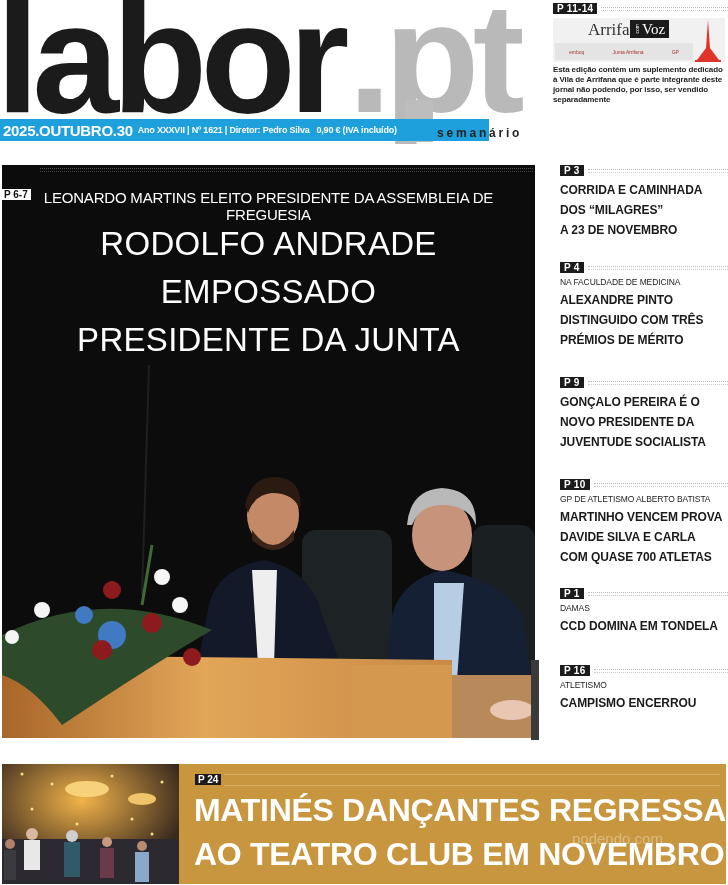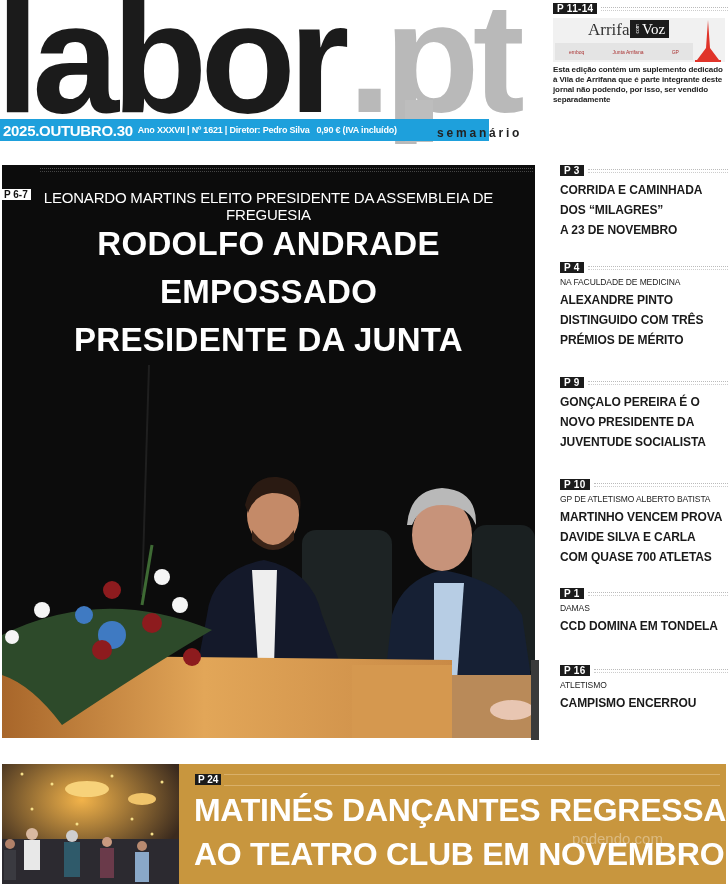--- a/index.html
+++ b/index.html
@@ -32,21 +32,21 @@
   .sponsors { position: absolute; left: 2px; top: 25px; width: 138px; height: 17px; background: #e4e4e4; display: flex; justify-content: space-around; align-items: center; }
   .sponsor { font-size: 5px; color: #a33; }
   .tower { position: absolute; right: 4px; top: 2px; width: 26px; height: 42px; }
   .supp-text { margin-top: 3px; font-size: 8px; line-height: 10px; font-weight: 700; color: #222; letter-spacing: -0.1px; }
 
   
   .hero { position: absolute; left: 2px; top: 165px; width: 533px; height: 573px; background: #0c0c0c; overflow: hidden; }
   .hero-tag { position: absolute; left: 0; top: 0; background: #fff; color: #111; font-weight: 700; font-size: 10px; line-height: 11px; padding: 0 3px 0 2px; margin-top: 24px; }
   .hero-rule { position: absolute; left: 38px; right: 2px; top: 3px; height: 4px; border-top: 1px dotted #555; border-bottom: 1px dotted #444; }
   .hero-kicker { position: absolute; left: 0; right: 0; top: 24px; text-align: center; color: #fff; font-size: 15px; font-weight: 400; letter-spacing: -0.2px; }
-  .hero-title { position: absolute; left: 0; right: 0; top: 55px; text-align: center; color: #fff; font-weight: 700; font-size: 33px; line-height: 48px; letter-spacing: 0.3px; }
+  .hero-title { position: absolute; left: 0; right: 0; top: 55px; text-align: center; color: #fff; font-weight: 400; font-size: 33px; line-height: 48px; letter-spacing: 0.3px; }
   .photo { position: absolute; left: 0; top: 200px; width: 533px; height: 373px; }
   .photo-credit { position: absolute; left: 531px; top: 660px; width: 8px; height: 80px; background: #3a3a3a; }
 
   
   .sidebar { position: absolute; left: 560px; top: 165px; width: 176px; }
   .story { margin-bottom: 0; }
   .story .tag-row { margin-bottom: 4px; }
   .kicker { font-size: 8.5px; color: #222; margin-bottom: 3px; letter-spacing: -0.1px; }
   .headline { font-weight: 700; font-size: 12px; line-height: 20px; color: #1a1a1a; letter-spacing: -0.1px; }
 

